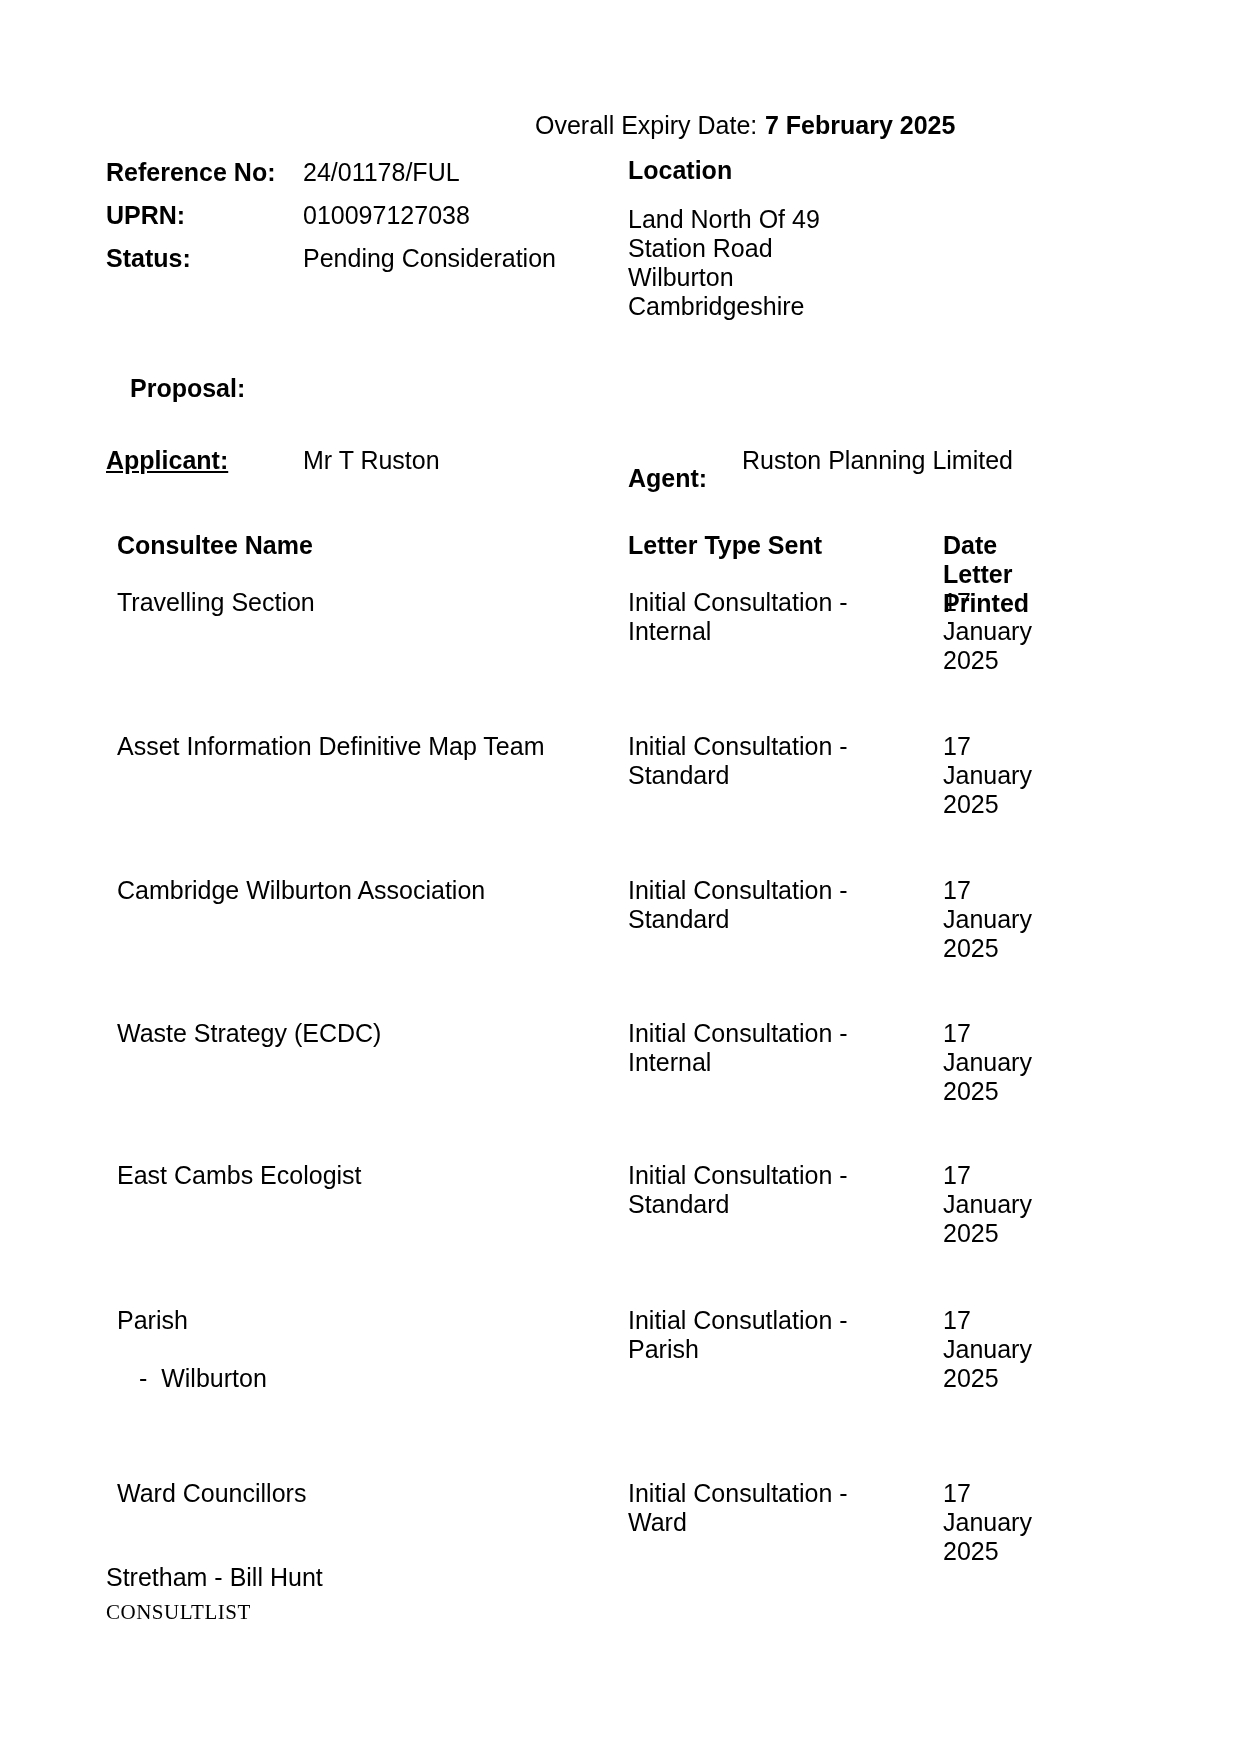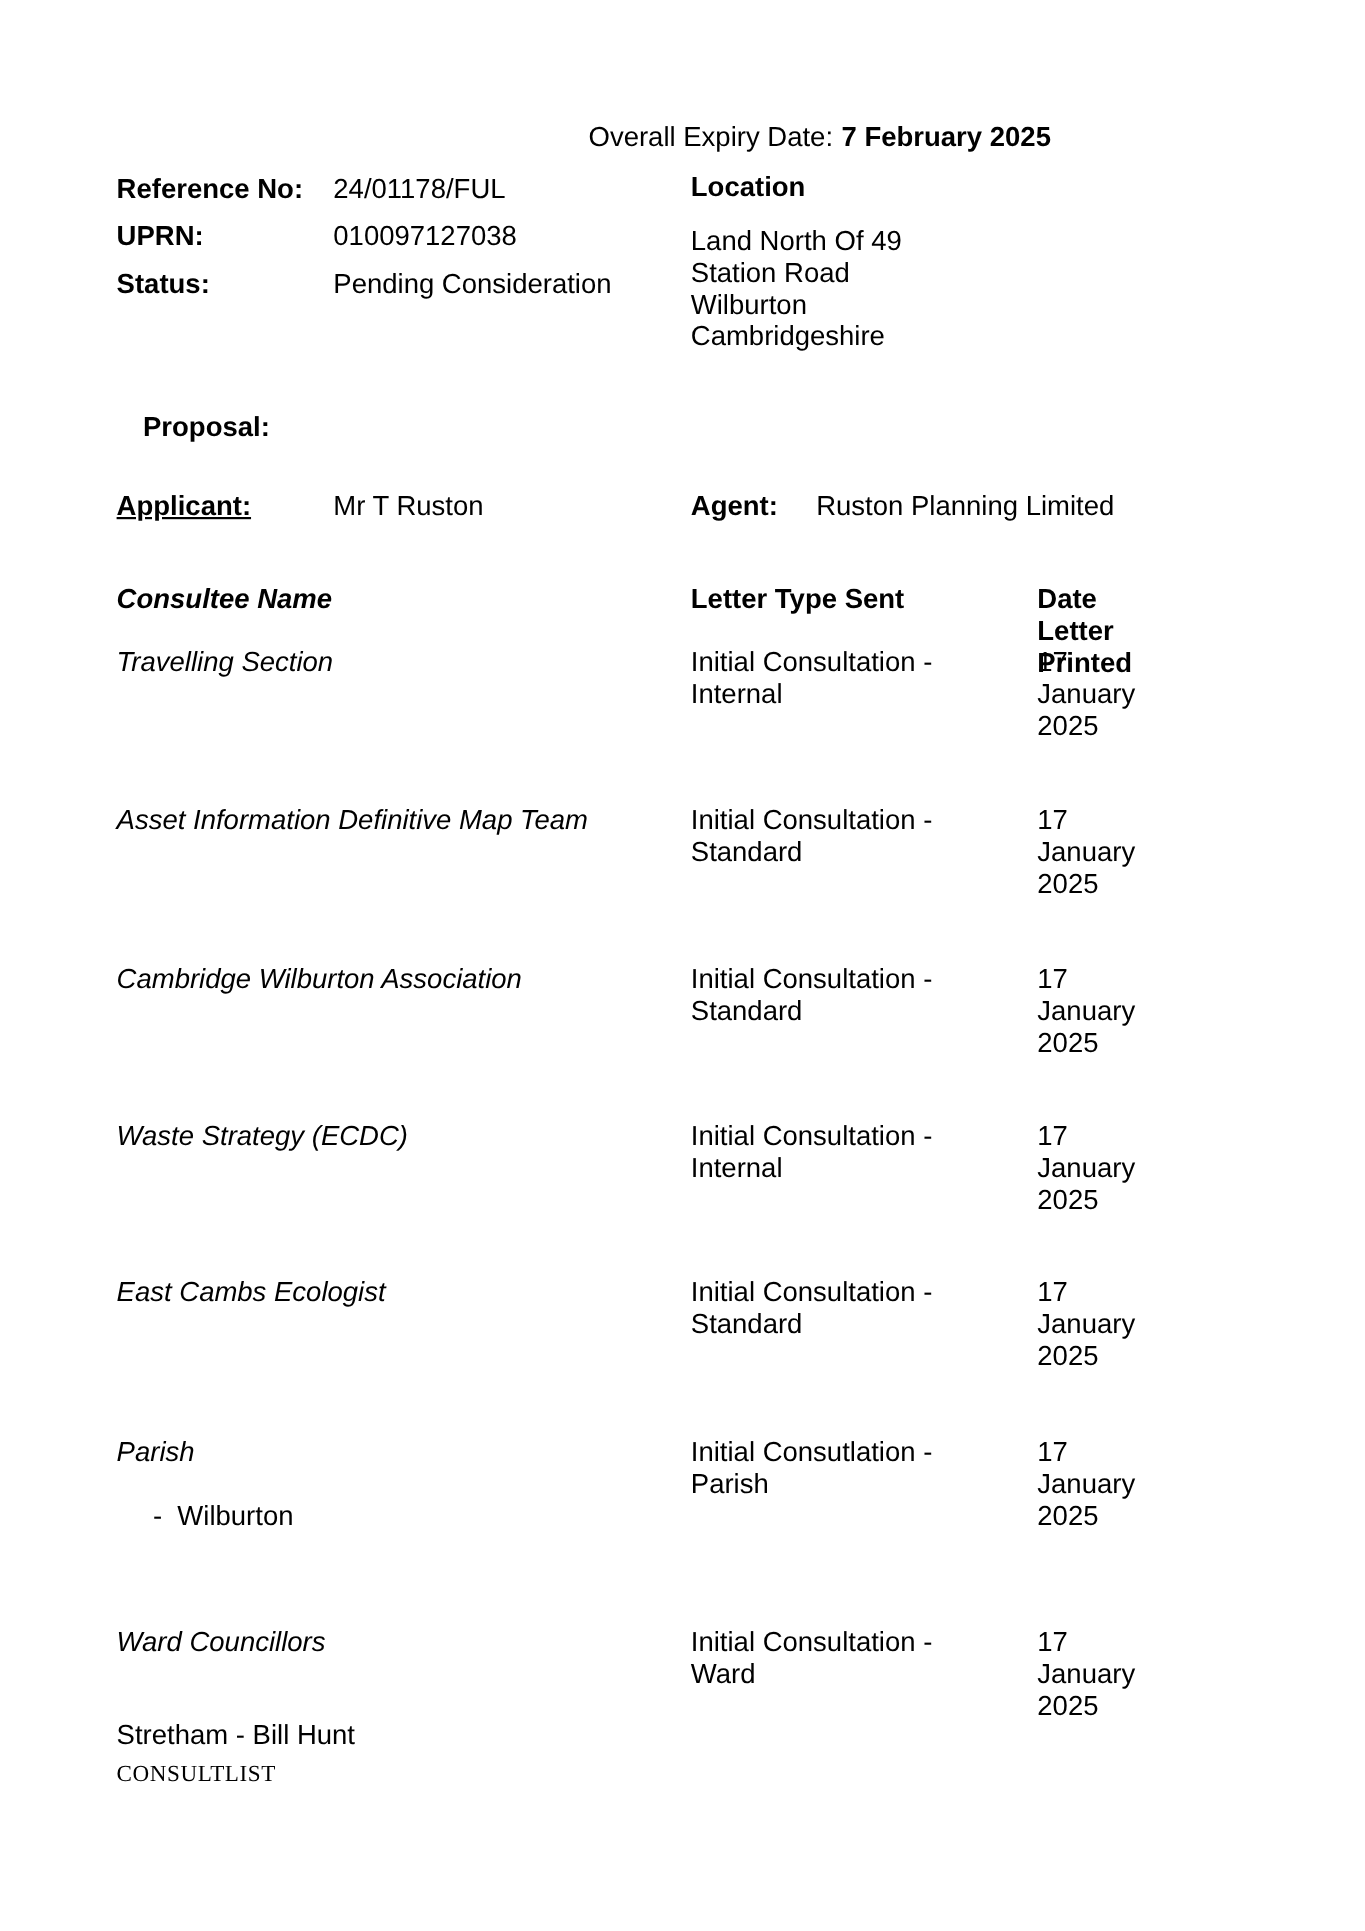--- a/index.html
+++ b/index.html
@@ -19,21 +19,21 @@
   .b { font-weight: bold; }
   .pre { white-space: pre; }
   .proposal-text { line-height: 28px; }
   .footer-serif {
     font-family: "Liberation Serif", "DejaVu Serif", serif;
     font-size: 21px;
     line-height: 24px;
     letter-spacing: 0.5px;
   }
   .row { position: absolute; left: 0; width: 100%; height: 0; }
-  .col-name { position: absolute; left: 106px; top: 0; font-style: italic; }
+  .col-name { position: absolute; left: 117px; top: 0; }
   .col-type { position: absolute; left: 628px; top: 0; white-space: pre-line; }
   .col-date { position: absolute; left: 943px; top: 0; }
 </style>
 </head>
 <body>
 
 <div class="page">
 
   <div class="abs" style="left:535px; top:111px;">Overall Expiry Date:</div>
   <div class="abs b" style="left:765px; top:111px;">7 February 2025</div>
@@ -50,21 +50,21 @@
   <div class="abs b" style="left:628px; top:156px;">Location</div>
   <div class="abs" style="left:628px; top:185px;margin-top:20px;">Land North Of 49
 Station Road
 Wilburton
 Cambridgeshire</div>
 
   <div class="abs b" style="left:106px; top:374px;margin-left:24px;">Proposal:</div>
 
   <div class="abs b" style="left:106px; top:446px;text-decoration:underline;">Applicant:</div>
   <div class="abs" style="left:303px; top:446px;">Mr T Ruston</div>
-  <div class="abs b" style="left:628px; top:446px;">Agent:</div>
+  <div class="abs b" style="left:628px; top:464px;">Agent:</div>
   <div class="abs" style="left:742px; top:446px;">Ruston Planning Limited</div>
 
   <div class="row" style="top:531px;">
     <div class="col-name b">Consultee Name</div>
     <div class="col-type b">Letter Type Sent</div>
     <div class="col-date b">Date Letter Printed</div>
   </div>
 
   <div class="row" style="top:588px;">
     <div class="col-name">Travelling Section</div>

